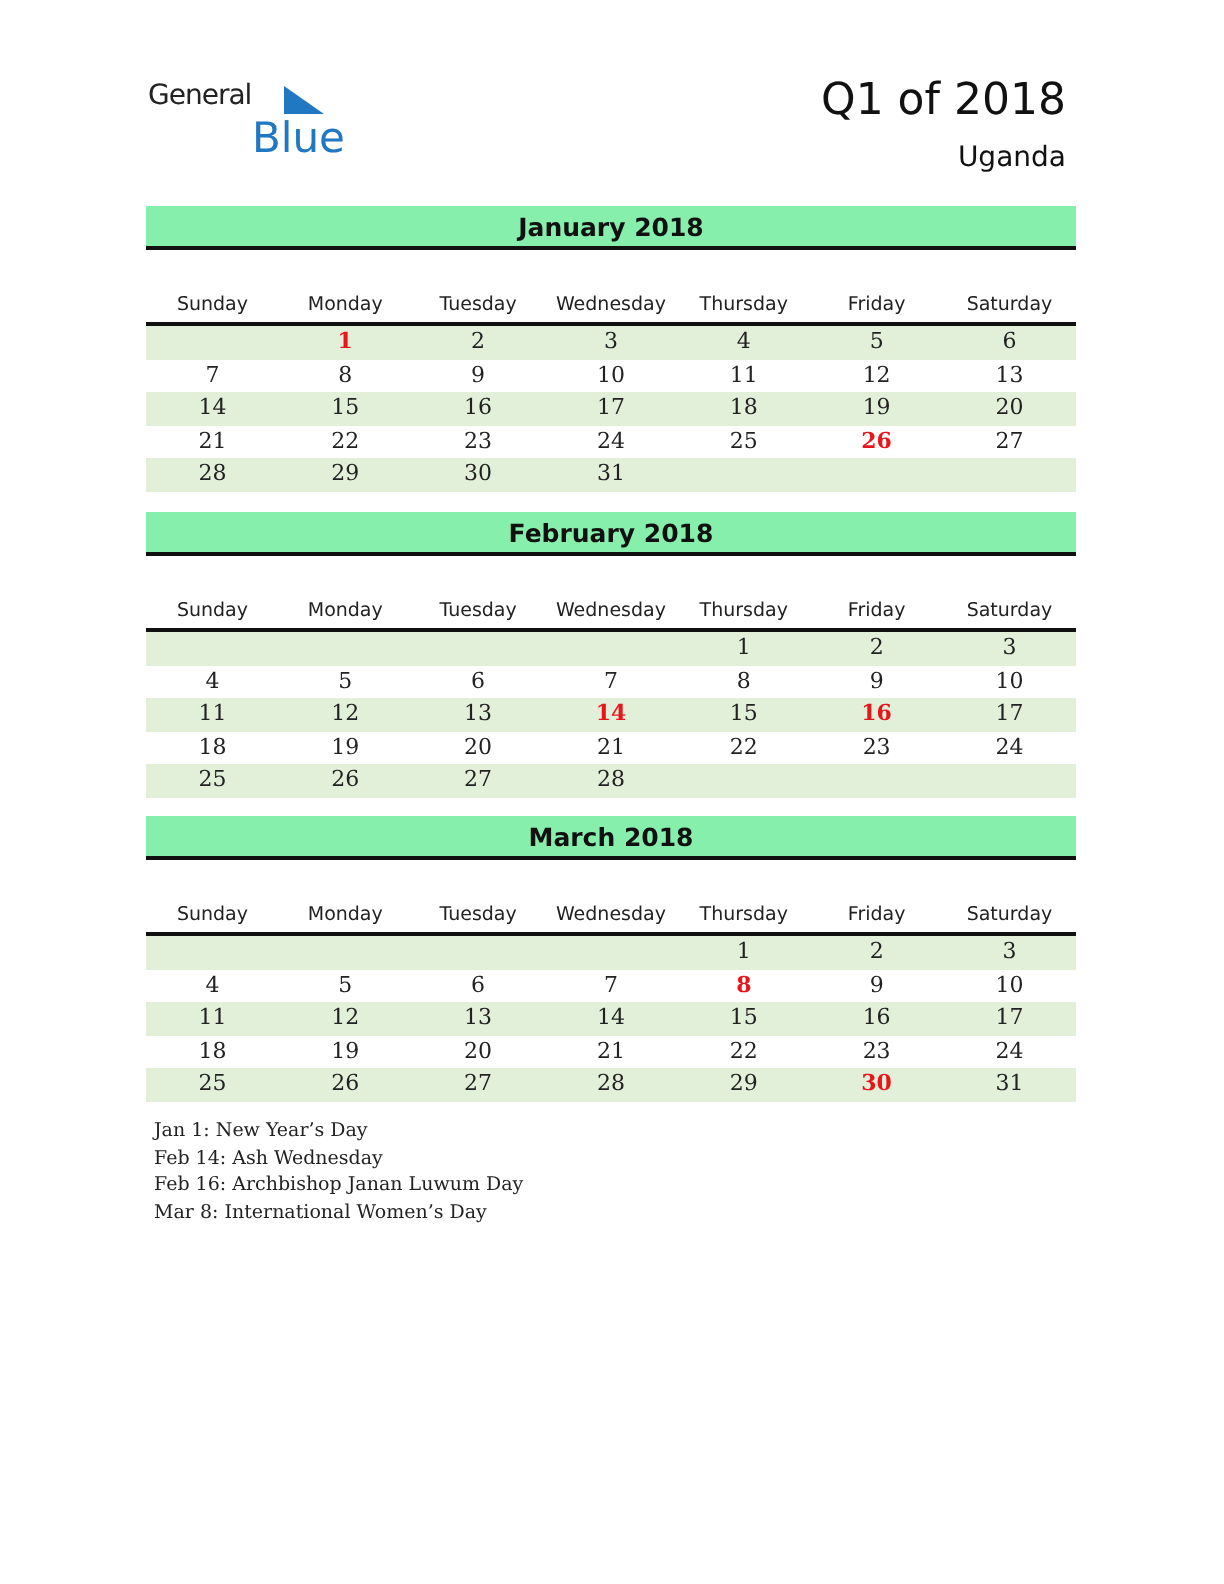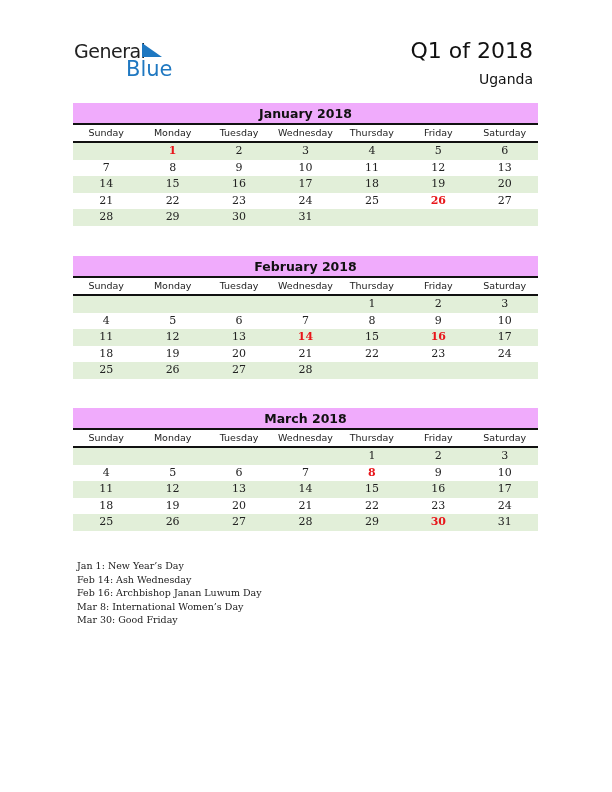--- a/index.html
+++ b/index.html
@@ -1,25 +1,25 @@
 <!DOCTYPE html>
 <html><head>
 <meta charset="utf-8">
 <style>
   * { margin:0; padding:0; box-sizing:border-box; }
   body { width:612px; height:792px; background:#ffffff; position:relative; font-family:"DejaVu Sans", sans-serif; color:#1a1a1a; overflow:hidden; }
   .logo { position:absolute; left:74px; top:40px; width:100px; height:40px; }
-  .logo .general { position:absolute; left:0; top:0; font-size:19px; color:#222; letter-spacing:-0.5px; font-family:"DejaVu Sans", sans-serif; }
+  .logo .general { position:absolute; left:0; top:0; font-size:14px; color:#222; letter-spacing:-0.5px; font-family:"DejaVu Sans", sans-serif; }
   .logo .blue { position:absolute; left:52px; top:17px; font-size:21px; color:#1f78c1; font-family:"DejaVu Sans", sans-serif; }
   .logo .tri { position:absolute; left:68px; top:3px; width:0; height:0; border-left:20px solid #1f78c1; border-top:14px solid transparent; }
   .title { position:absolute; right:79px; top:38px; font-size:22px; color:#111; }
   .subtitle { position:absolute; right:79px; top:71px; font-size:14px; color:#111; text-align:right; }
   .month { position:absolute; left:73px; width:465px; }
-  .month-header { height:22px; background:#f0abfc; text-align:center; font-weight:bold; font-size:12.5px; line-height:22px; color:#111; font-family:"DejaVu Sans", sans-serif; border-bottom:2px solid #111; }
-  .dow-row { display:flex; height:18px; border-bottom:2px solid #111; }
+  .month-header { height:22px; background:#86efac; text-align:center; font-weight:bold; font-size:12.5px; line-height:22px; color:#111; font-family:"DejaVu Sans", sans-serif; border-bottom:2px solid #111; }
+  .dow-row { display:flex; height:18px; border-bottom:2px solid #111;margin-top:20px; }
   .dow { flex:1; text-align:center; font-size:9.5px; line-height:15px; color:#222; font-family:"DejaVu Sans", sans-serif; }
   .week { display:flex; height:16.5px; }
   .week.alt { background:#e2efd9; }
   .day { flex:1; text-align:center; font-size:11px; line-height:16.5px; font-family:"DejaVu Serif", serif; color:#222; }
   .day.holiday { color:#e8161b; font-weight:bold; }
   .holidays { position:absolute; left:77px; top:559px; font-family:"DejaVu Serif", serif; font-size:9.5px; line-height:13.5px; color:#222; }
 </style>
 </head>
 <body>
 
@@ -204,14 +204,13 @@
         <div class="day">31</div>
       </div>
     </div>
   </div>
 
 <div class="holidays" id="holiday-list">
     <div>Jan 1: New Year’s Day</div>
     <div>Feb 14: Ash Wednesday</div>
     <div>Feb 16: Archbishop Janan Luwum Day</div>
     <div>Mar 8: International Women’s Day</div>
-    <div>Mar 30: Good Friday</div>
   </div>
 
 </body></html>

